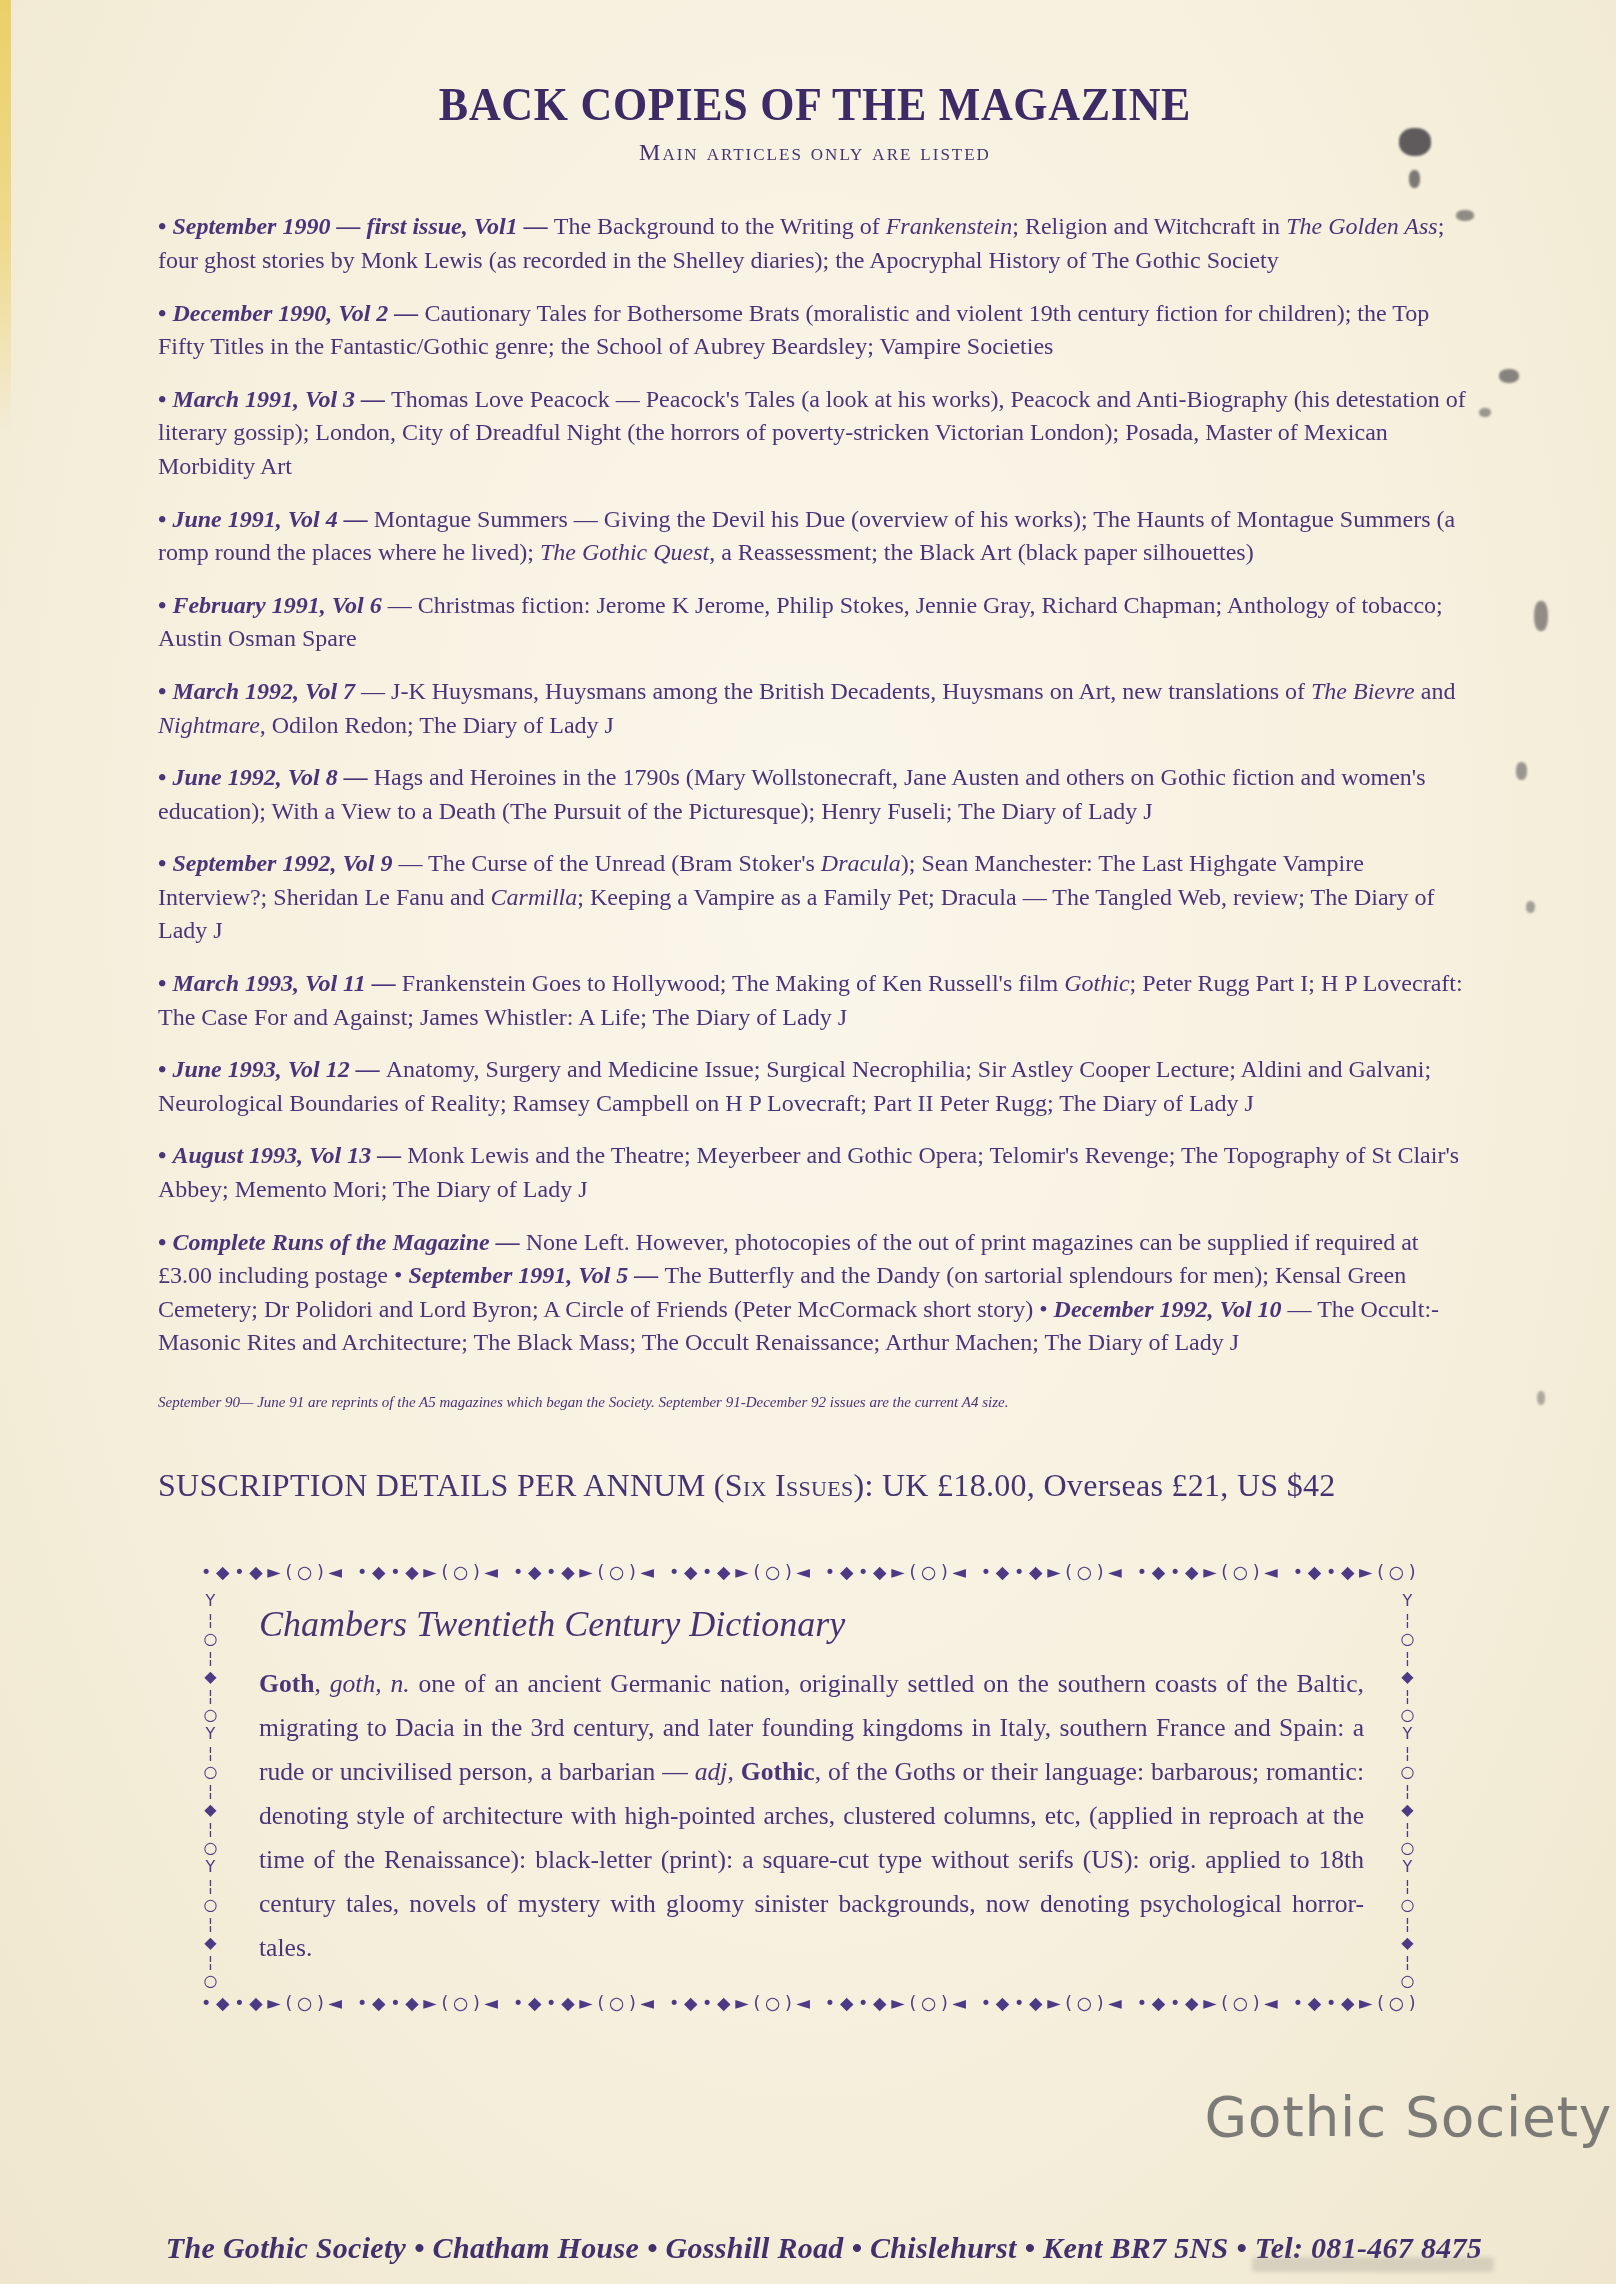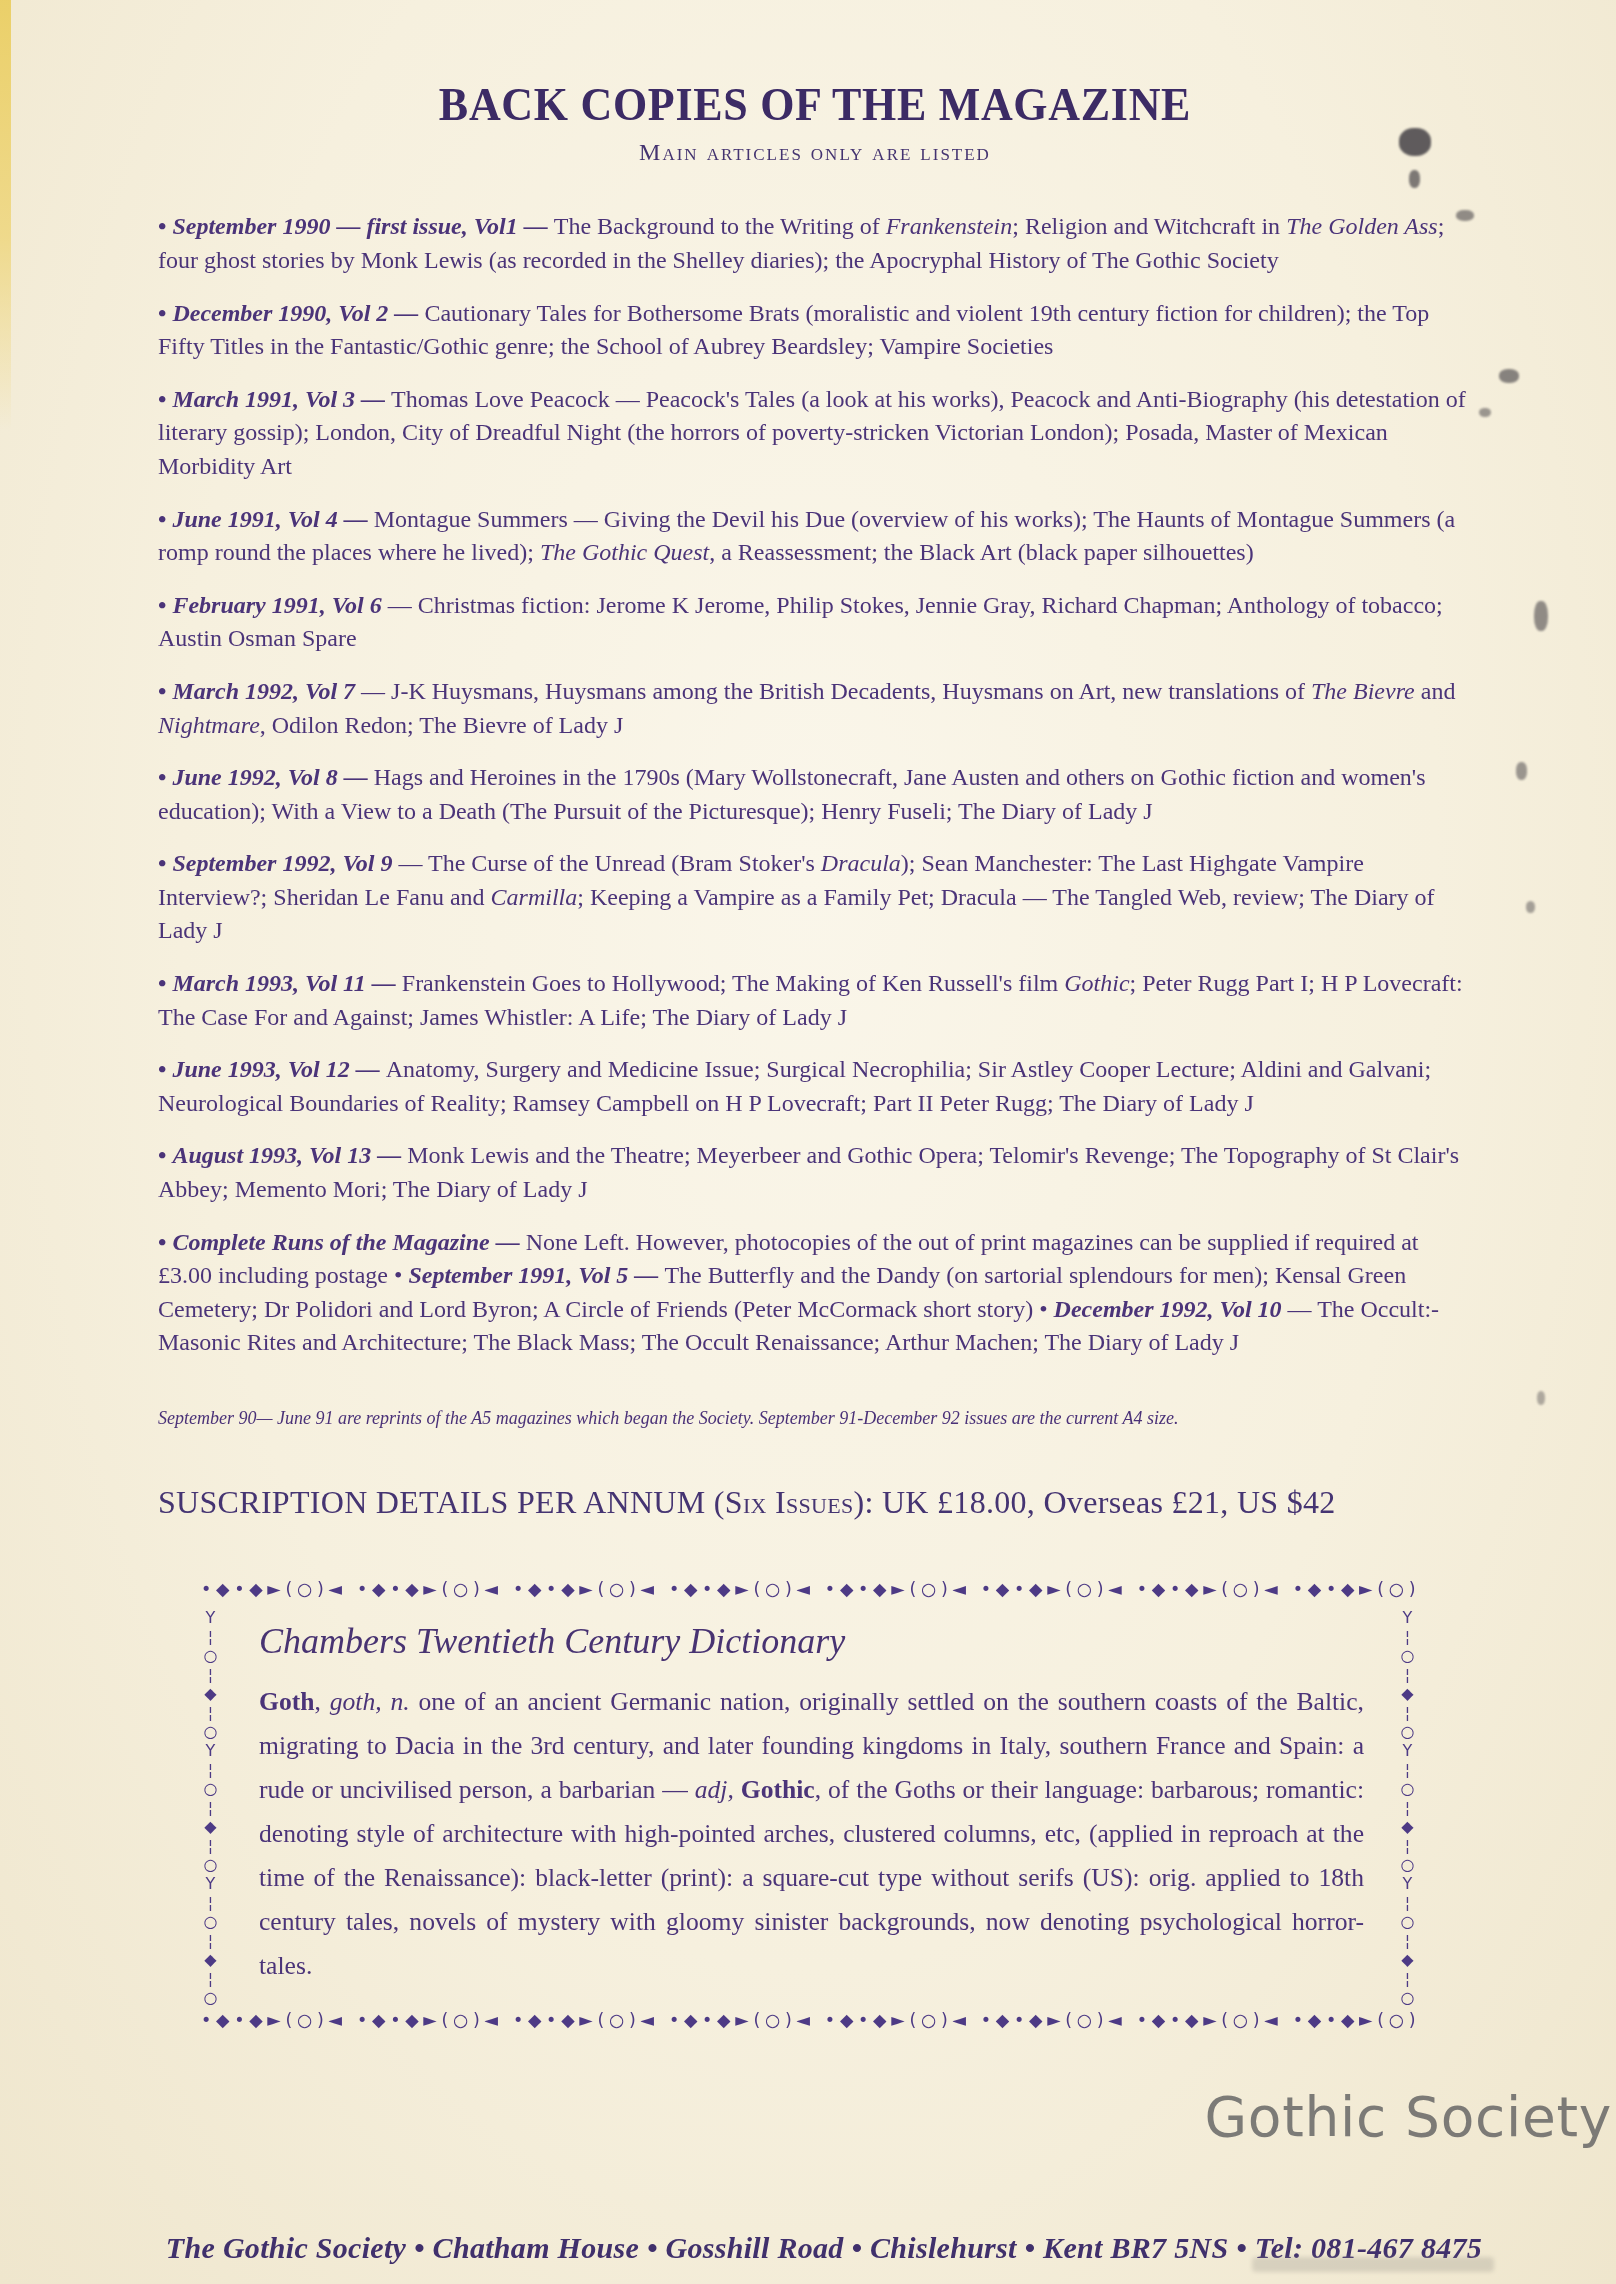--- a/index.html
+++ b/index.html
@@ -22,21 +22,21 @@
   }
   ul.issues{list-style:none;margin:44px 0 0 0;padding:0;}
   li.issue{font-size:24px;line-height:1.40;margin:0 0 19px 0;color:#4b3479;}
   li.issue::before{content:"•  ";font-weight:bold;}
   .seg-lead{font-weight:bold;font-style:italic;}
   .seg-italic{font-style:italic;}
   .seg-bold{font-weight:bold;}
   .seg-body{}
   .seg-caps{}
   .seg-smallcaps{font-variant:small-caps;text-align:right;}
-  .reprint-note{font-style:italic;font-size:18px;line-height:1.45;margin:45px 0 0 0;}
+  .reprint-note{font-style:italic;font-size:15px;line-height:1.45;margin:32px 0 0 0;}
   .price-line{
     display:inline-block;width:100%;font-size:24px;margin-top:9.4px;
     text-decoration:underline;text-decoration-thickness:1.7px;text-underline-offset:5.4px;
     border-bottom:2px solid currentColor;padding-bottom:2.7px;color:#43316f;
   }
   .subscription{font-size:32px;margin-top:53px;color:#453472;letter-spacing:0.3px;white-space:nowrap;}
   .dict-box{position:relative;width:1216px;margin:53px 0 0 43px;padding:0;}
   .orn-h{
     font-family:"DejaVu Sans", sans-serif;font-size:17.5px;letter-spacing:4.7px;color:#4d3a85;
     white-space:nowrap;overflow:hidden;text-align:center;height:30px;line-height:30px;
@@ -70,21 +70,21 @@
 <div class="content">
   <h1 class="title">BACK COPIES OF THE MAGAZINE</h1>
   <div class="subtitle">Main articles only are listed</div>
 
   <ul class="issues">
       <li class="issue"><span class="seg-lead">September 1990 — first issue, Vol1 — </span><span class="seg-body">The Background to the Writing of </span><span class="seg-italic">Frankenstein</span><span class="seg-body">; Religion and Witchcraft in </span><span class="seg-italic">The Golden Ass</span><span class="seg-body">; four ghost stories by Monk Lewis (as recorded in the Shelley diaries); the Apocryphal History of The Gothic Society</span></li>
       <li class="issue"><span class="seg-lead">December 1990, Vol 2 — </span><span class="seg-body">Cautionary Tales for Bothersome Brats (moralistic and violent 19th century fiction for children); the Top Fifty Titles in the Fantastic/Gothic genre; the School of Aubrey Beardsley; Vampire Societies</span></li>
       <li class="issue"><span class="seg-lead">March 1991, Vol 3 — </span><span class="seg-body">Thomas Love Peacock — Peacock's Tales (a look at his works), Peacock and Anti-Biography (his detestation of literary gossip); London, City of Dreadful Night (the horrors of poverty-stricken Victorian London); Posada, Master of Mexican Morbidity Art</span></li>
       <li class="issue"><span class="seg-lead">June 1991, Vol 4 — </span><span class="seg-body">Montague Summers — Giving the Devil his Due (overview of his works); The Haunts of Montague Summers (a romp round the places where he lived); </span><span class="seg-italic">The Gothic Quest</span><span class="seg-body">, a Reassessment; the Black Art (black paper silhouettes)</span></li>
       <li class="issue"><span class="seg-lead">February 1991, Vol 6 </span><span class="seg-body"> — Christmas fiction: Jerome K Jerome, Philip Stokes, Jennie Gray, Richard Chapman; Anthology of tobacco; Austin Osman Spare</span></li>
-      <li class="issue"><span class="seg-lead">March 1992, Vol 7 </span><span class="seg-body"> — J-K Huysmans, Huysmans among the British Decadents, Huysmans on Art, new translations of </span><span class="seg-italic">The Bievre</span><span class="seg-body"> and </span><span class="seg-italic">Nightmare</span><span class="seg-body">, Odilon Redon; The Bievre of Lady J</span></li>
+      <li class="issue"><span class="seg-lead">March 1992, Vol 7 </span><span class="seg-body"> — J-K Huysmans, Huysmans among the British Decadents, Huysmans on Art, new translations of </span><span class="seg-italic">The Bievre</span><span class="seg-body"> and </span><span class="seg-italic">Nightmare</span><span class="seg-body">, Odilon Redon; The Diary of Lady J</span></li>
       <li class="issue"><span class="seg-lead">June 1992, Vol 8 — </span><span class="seg-body">Hags and Heroines in the 1790s (Mary Wollstonecraft, Jane Austen and others on Gothic fiction and women's education); With a View to a Death (The Pursuit of the Picturesque); Henry Fuseli;  The Diary of Lady J</span></li>
       <li class="issue"><span class="seg-lead">September 1992, Vol 9 </span><span class="seg-body"> — The Curse of the Unread (Bram Stoker's </span><span class="seg-italic">Dracula</span><span class="seg-body">); Sean Manchester: The Last Highgate Vampire Interview?; Sheridan Le Fanu and </span><span class="seg-italic">Carmilla</span><span class="seg-body">; Keeping a Vampire as a Family Pet; Dracula — The Tangled Web, review; The Diary of Lady J</span></li>
       <li class="issue"><span class="seg-lead">March 1993, Vol 11 — </span><span class="seg-body">Frankenstein Goes to Hollywood; The Making of Ken Russell's film </span><span class="seg-italic">Gothic</span><span class="seg-body">; Peter Rugg Part I; H P Lovecraft: The Case For and Against; James Whistler: A Life; The Diary of Lady J</span></li>
       <li class="issue"><span class="seg-lead">June 1993, Vol 12 — </span><span class="seg-body">Anatomy, Surgery and Medicine Issue; Surgical Necrophilia; Sir Astley Cooper Lecture; Aldini and Galvani; Neurological Boundaries of Reality; Ramsey Campbell on H P Lovecraft; Part II Peter Rugg; The Diary of Lady J</span></li>
       <li class="issue"><span class="seg-lead">August 1993, Vol 13 — </span><span class="seg-body">Monk Lewis and the Theatre; Meyerbeer and Gothic Opera; Telomir's Revenge; The Topography of St Clair's Abbey; Memento Mori; The Diary of Lady J</span></li>
       <li class="issue"><span class="seg-lead">Complete Runs of the Magazine — </span><span class="seg-body">None Left. However, photocopies of the out of print magazines can be supplied if required at £3.00 including postage • </span><span class="seg-lead">September 1991, Vol 5 — </span><span class="seg-body">The Butterfly and the Dandy (on sartorial splendours for men); Kensal Green Cemetery; Dr Polidori and Lord Byron; A Circle of Friends (Peter McCormack short story) • </span><span class="seg-lead">December 1992, Vol 10 </span><span class="seg-body"> — The Occult:- Masonic Rites and Architecture;  The Black Mass; The Occult Renaissance; Arthur Machen; The Diary of Lady J</span></li>
     </ul>
 
   <p class="reprint-note">September 90— June 91 are reprints of the A5 magazines which began the Society. September 91-December 92 issues are the current A4 size.</p>
 

